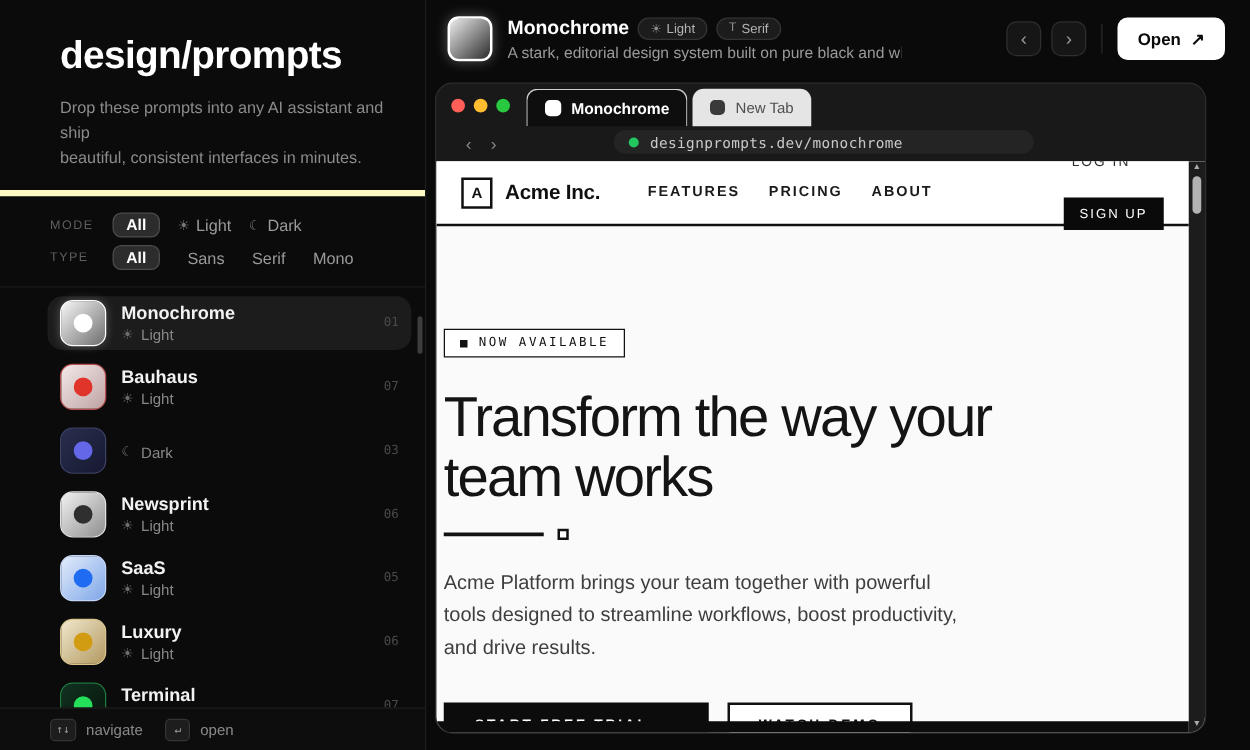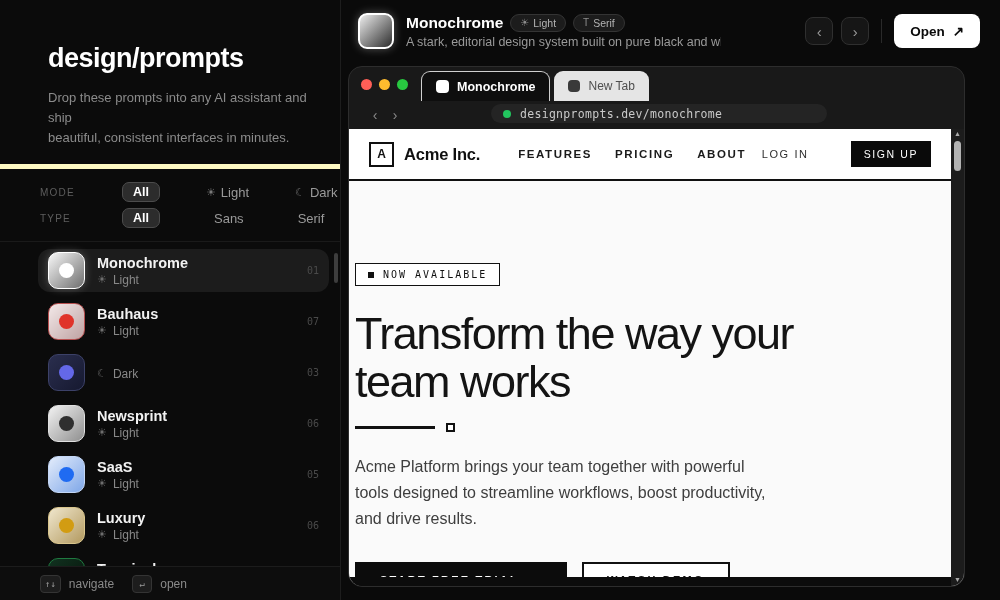--- a/index.html
+++ b/index.html
@@ -4,26 +4,26 @@
 <style>
   * { margin:0; padding:0; box-sizing:border-box; }
   html,body { width:1000px; height:600px; overflow:hidden; background:#070707;
               font-family:"Liberation Sans", sans-serif; }
   .app { display:flex; width:1000px; height:600px; }
 
   
   .sidebar { position:relative; width:341px; height:600px; background:#0b0b0b;
              border-right:1px solid #1d1d1d; overflow:hidden; flex:none; }
   .sb-header { padding:26px 30px 16px 48px; }
-  .sb-title { color:#fff; font-size:27px; font-weight:700; letter-spacing:-0.5px;margin-top:17px; }
+  .sb-title { color:#fff; font-size:31px; font-weight:700; letter-spacing:-0.5px; }
   .sb-desc { margin-top:14px; color:#8b8b8b; font-size:13px; line-height:1.55; white-space:pre-line; }
   .filters { border-top:5px solid #fef9c3; border-bottom:1px solid #1a1a1a; padding:10px 0 10px 40px; }
   .f-row { display:flex; align-items:center; height:26px; gap:14px; }
   .f-label { color:#5e5e5e; font-size:10px; letter-spacing:1.2px; width:36px; flex:none; }
-  .chip { display:inline-flex; align-items:center; gap:5px; color:#9a9a9a; font-size:13px; cursor:default;margin-left:32px; }
+  .chip { display:inline-flex; align-items:center; gap:5px; color:#9a9a9a; font-size:13px; cursor:default; }
   .chip.active { background:#2c2c2c; border:1px solid #4c4c4c; border-radius:7px;
                  padding:2px 10px; color:#fff; font-weight:700; font-size:12.5px; }
   .chip .c-icon { font-size:11px; color:#7a7a7a; }
   .f-row.type .chip { margin-right:8px; }
 
   .list { padding:7px 11px 0 38px; }
   .row { display:flex; align-items:center; gap:12px; height:43px; margin-bottom:8px;
          border-radius:12px; padding:0 10px; }
   .row.selected { background:#1c1c1c; }
   .tile { width:37px; height:37px; border-radius:10px; flex:none;
@@ -102,21 +102,21 @@
   .sc-thumb { width:7px; height:30px; border-radius:4px; background:#b2b2b2; margin-top:2px; }
   .sc-arrow.down { position:absolute; bottom:1px; }
 
   .site-nav { height:52px; background:#fff; border-bottom:2px solid #101010; margin-right:13px;
               display:flex; align-items:center; padding:0 20px; }
   .logo-box { width:25px; height:25px; border:2px solid #101010; display:flex; align-items:center;
               justify-content:center; font-size:12px; font-weight:700; color:#101010; flex:none; }
   .brand-name { margin-left:10px; font-size:16.5px; font-weight:700; color:#101010; letter-spacing:-0.2px; }
   .site-links { display:flex; gap:23px; margin-left:38px; }
   .site-link { font-size:11.5px; letter-spacing:1.6px; font-weight:600; color:#1a1a1a; cursor:pointer; }
-  .nav-right { margin-left:auto; display:flex; align-items:center; gap:22px; }
+  .nav-right { margin-left:auto; display:flex; align-items:center; gap:22px;flex-direction:column; }
   .login { font-size:11px; letter-spacing:1.6px; color:#2e2e2e; cursor:pointer; }
   .signup { background:#0a0a0a; color:#fff; font-size:10.5px; letter-spacing:1.6px; font-weight:400;
             padding:7px 13px; cursor:pointer;margin-left:20px; }
 
   .hero { padding:82px 33px 0 6px; }
   .avail { display:inline-flex; align-items:center; gap:9px; border:1.5px solid #111;
            padding:5px 12px; font-family:"DejaVu Sans Mono", monospace; font-size:10px;
            letter-spacing:2px; color:#111; background:#fff; }
   .avail .sq { width:6px; height:6px; background:#111; }
   .headline { margin-top:24px; font-size:45px; line-height:1.07; letter-spacing:-1.5px;

